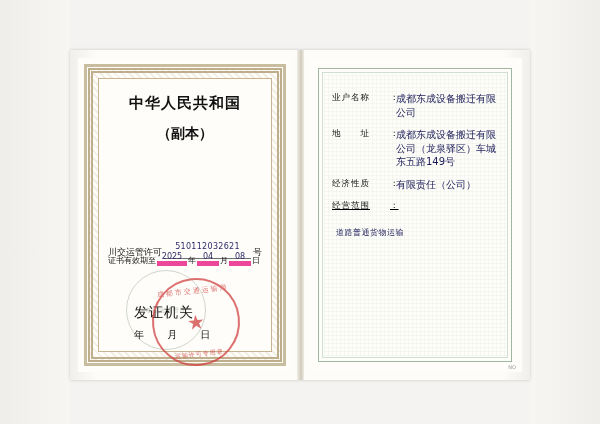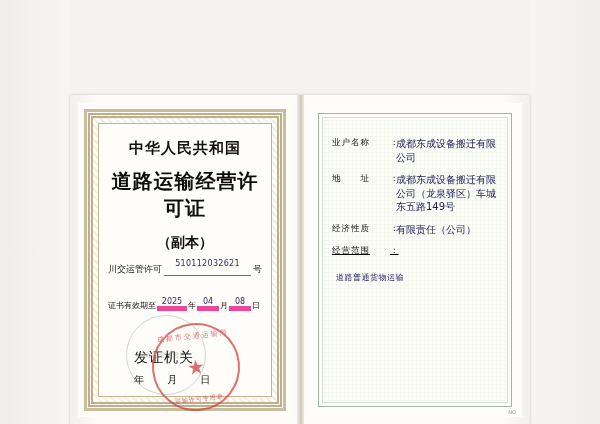--- a/index.html
+++ b/index.html
@@ -21,21 +21,20 @@
   }
   
   .sheet {
     position: absolute;
     left: 70px;
     top: 50px;
     width: 460px;
     height: 330px;
     background: #fdfcf8;
     box-shadow: 0 0 3px rgba(0,0,0,0.18);
-    margin-top: 45px;
   }
   .sheet-inner {
     position: absolute;
     inset: 0;
     background:
       linear-gradient(90deg, rgba(0,0,0,0.05), rgba(0,0,0,0) 6%),
       linear-gradient(270deg, rgba(0,0,0,0.05), rgba(0,0,0,0) 6%);
   }
   
   .fold {
@@ -102,21 +101,21 @@
     font-family: "DejaVu Serif", serif;
     font-weight: bold;
     font-size: 14px;
     margin-top: 12px;
     color: #111;
   }
   .lic-line {
     position: absolute;
     left: 4px;
     right: 4px;
-    top: 132px;
+    top: 160px;
     font-size: 9px;
     display: flex;
     align-items: flex-end;
     white-space: nowrap;
   }
   .lic-line .lbl { font-family: "DejaVu Serif", serif; }
   .lic-line .num {
     flex: 1;
     border-bottom: 1px solid #6f6f6f;
     text-align: center;
@@ -305,21 +304,20 @@
   <div class="sheet">
     <div class="sheet-inner"></div>
 
     <div class="page-left">
       <div class="border-outer"></div>
       <div class="border-pattern"></div>
       <div class="border-inner"></div>
 
       <div class="left-content">
         <div class="title-1">中华人民共和国</div>
-        <div class="title-2">道路运输经营许可证</div>
         <div class="title-3">（副本）</div>
 
         <div class="lic-line">
           <span class="lbl">川交运管许可</span>
           <span class="num">510112032621</span>
           <span class="lbl">号</span>
         </div>
 
         <div class="valid-line">
           <span class="lbl">证书有效期至</span>

